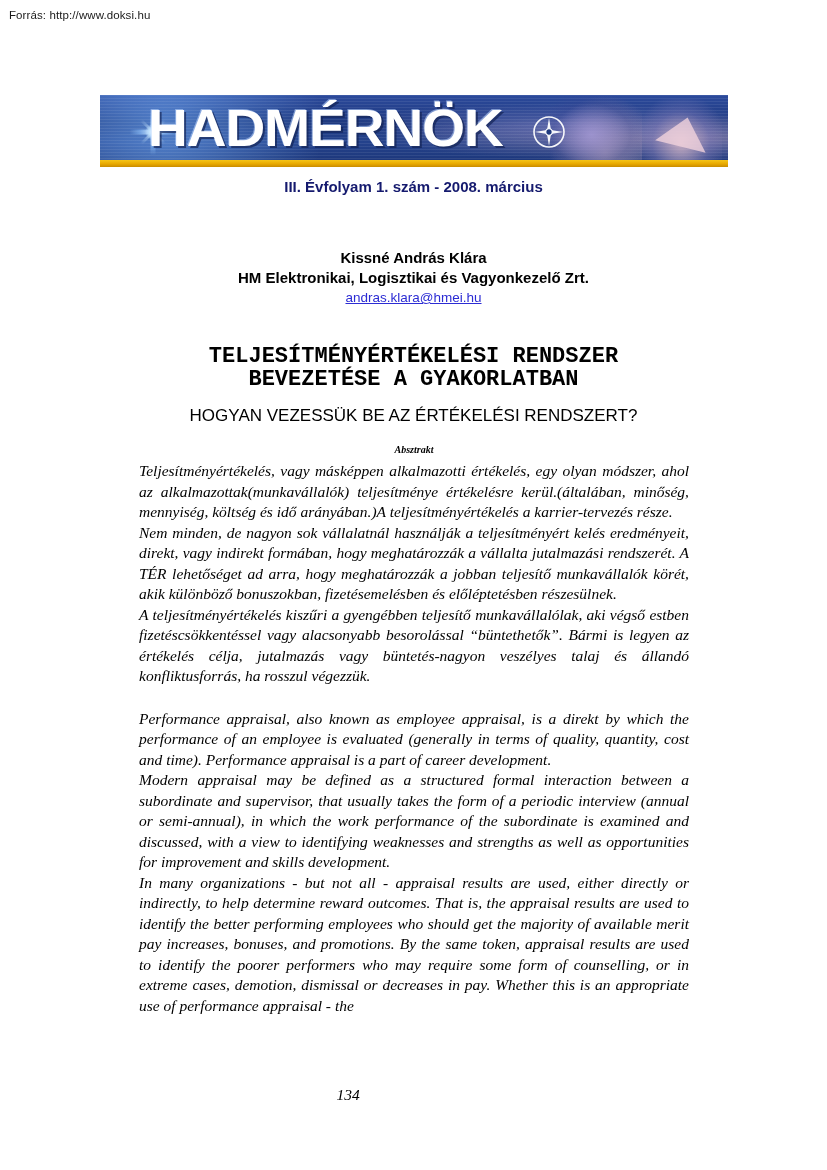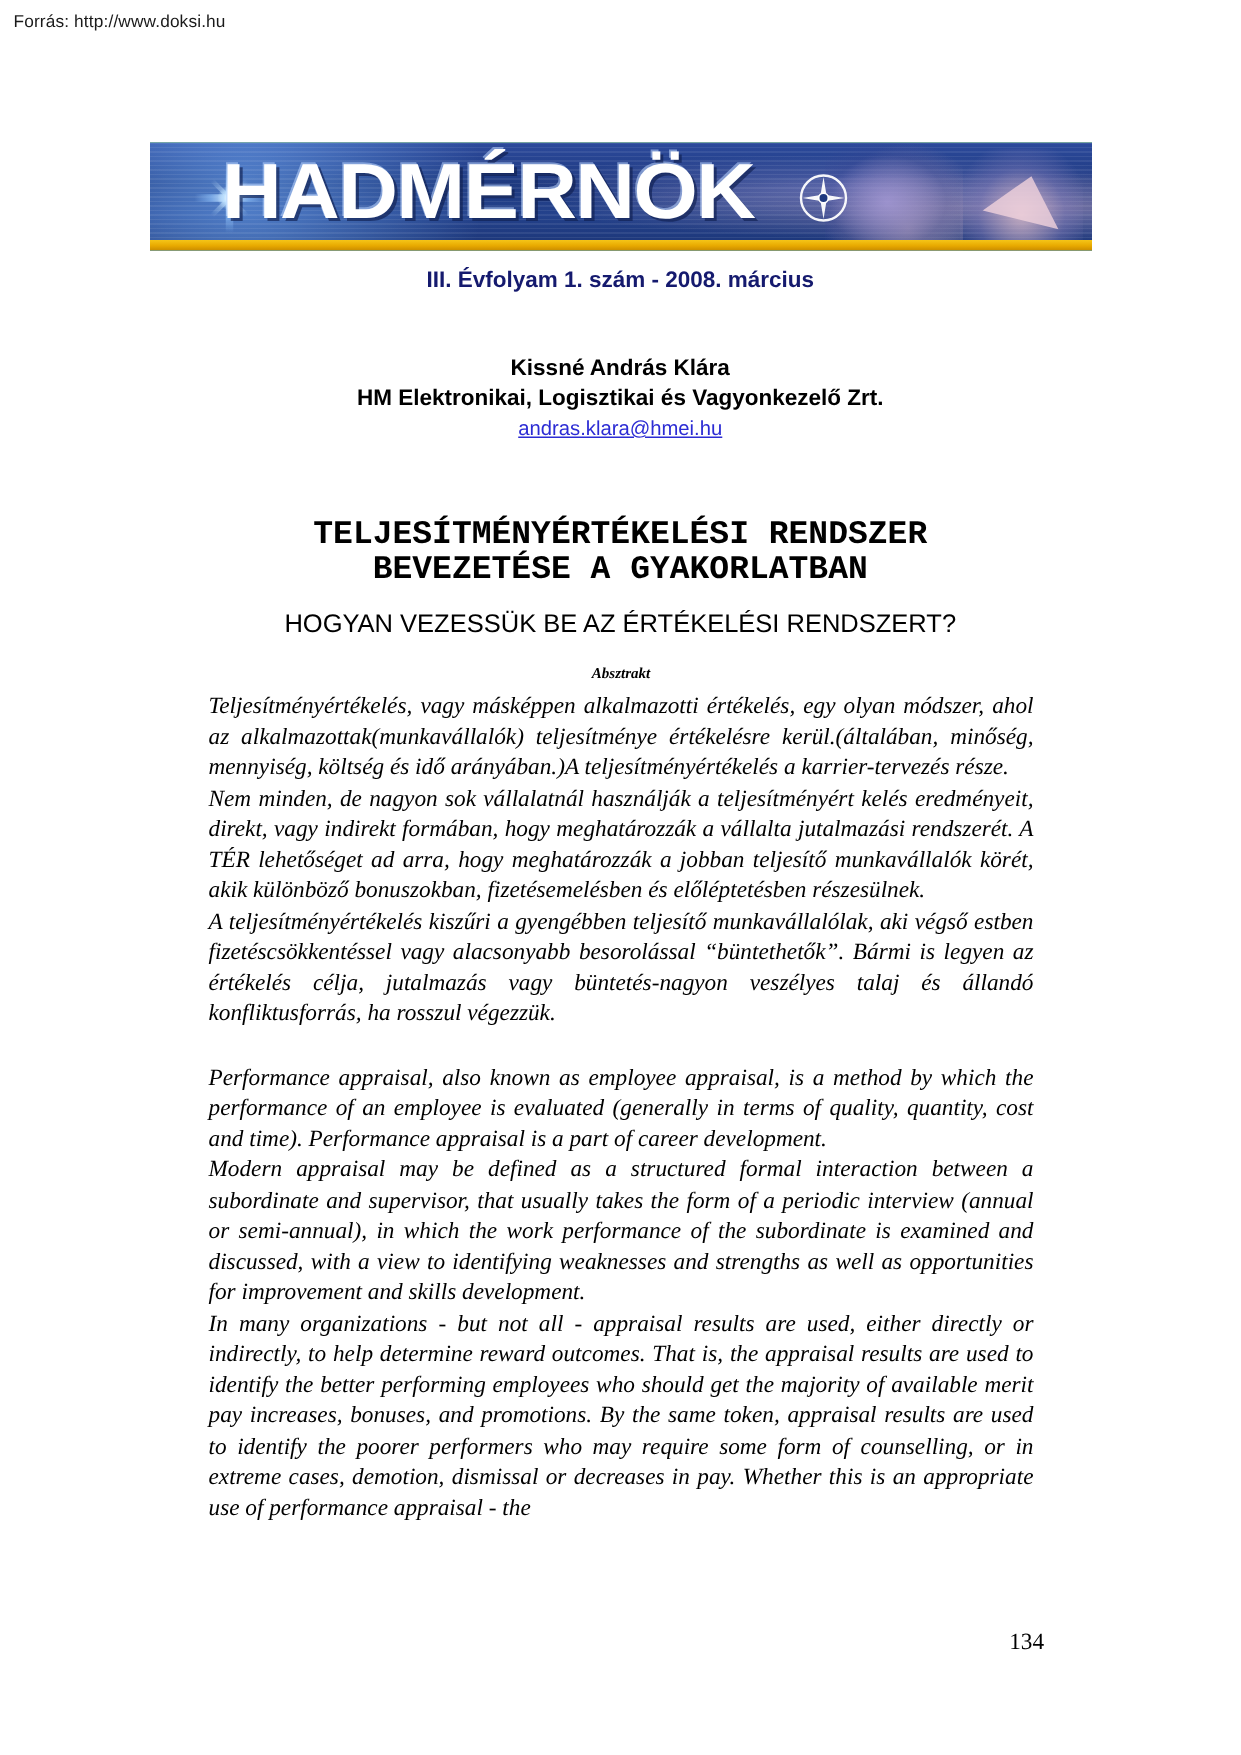--- a/index.html
+++ b/index.html
@@ -193,20 +193,21 @@
     left: 0;
     width: 827px;
     text-align: center;
     font-family: "Liberation Sans", sans-serif;
   }
   .author-name {
     font-weight: bold;
     font-size: 15px;
     color: #000000;
     line-height: 20px;
+    margin-top: 12px;
   }
   .author-org {
     font-weight: bold;
     font-size: 15px;
     color: #000000;
     line-height: 20px;
   }
   .author-email {
     display: inline-block;
     margin-top: 1px;
@@ -272,24 +273,25 @@
   .gap-block {
     height: 22px;
   }
 
   
   .page-number {
     position: absolute;
     top: 1086px;
     left: 0;
     width: 696px;
-    text-align: right;
+    text-align: center;
     font-family: "Liberation Serif", serif;
     font-size: 15.5px;
     color: #000000;
+    font-style: italic;
   }
 </style>
 </head>
 <body>
 
 <div class="source-line">Forrás: http://www.doksi.hu</div>
 
 <div class="masthead">
   <div class="masthead-bg"></div>
   <div class="masthead-scan"></div>
@@ -330,18 +332,18 @@
 
 <div class="abstract">
   <div class="abstract-heading">Absztrakt</div>
 
   <p>Teljesítményértékelés, vagy másképpen alkalmazotti értékelés, egy olyan módszer, ahol az alkalmazottak(munkavállalók) teljesítménye értékelésre kerül.(általában, minőség, mennyiség, költség és idő arányában.)A teljesítményértékelés a karrier-tervezés része.</p>
   <p>Nem minden, de nagyon sok vállalatnál használják a teljesítményért kelés eredményeit, direkt, vagy indirekt formában, hogy meghatározzák a vállalta jutalmazási rendszerét. A TÉR lehetőséget ad arra, hogy meghatározzák a jobban teljesítő munkavállalók körét, akik különböző bonuszokban, fizetésemelésben és előléptetésben részesülnek.</p>
   <p>A teljesítményértékelés kiszűri a gyengébben teljesítő munkavállalólak, aki végső estben fizetéscsökkentéssel vagy alacsonyabb besorolással “büntethetők”. Bármi is legyen az értékelés célja, jutalmazás vagy büntetés-nagyon veszélyes talaj és állandó konfliktusforrás, ha rosszul végezzük.</p>
 
   <div class="gap-block"></div>
 
-  <p>Performance appraisal, also known as employee appraisal, is a method by which the performance of an employee is evaluated (generally in terms of quality, quantity, cost and time). Performance appraisal is a part of career development.</p>
+  <p>Performance appraisal, also known as employee appraisal, is a direkt by which the performance of an employee is evaluated (generally in terms of quality, quantity, cost and time). Performance appraisal is a part of career development.</p>
   <p>Modern appraisal may be defined as a structured formal interaction between a subordinate and supervisor, that usually takes the form of a periodic interview (annual or semi-annual), in which the work performance of the subordinate is examined and discussed, with a view to identifying weaknesses and strengths as well as opportunities for improvement and skills development.</p>
   <p>In many organizations - but not all - appraisal results are used, either directly or indirectly, to help determine reward outcomes. That is, the appraisal results are used to identify the better performing employees who should get the majority of available merit pay increases, bonuses, and promotions. By the same token, appraisal results are used to identify the poorer performers who may require some form of counselling, or in extreme cases, demotion, dismissal or decreases in pay. Whether this is an appropriate use of performance appraisal - the</p>
 </div>
 
 <div class="page-number">134</div>
 
 </body></html>

